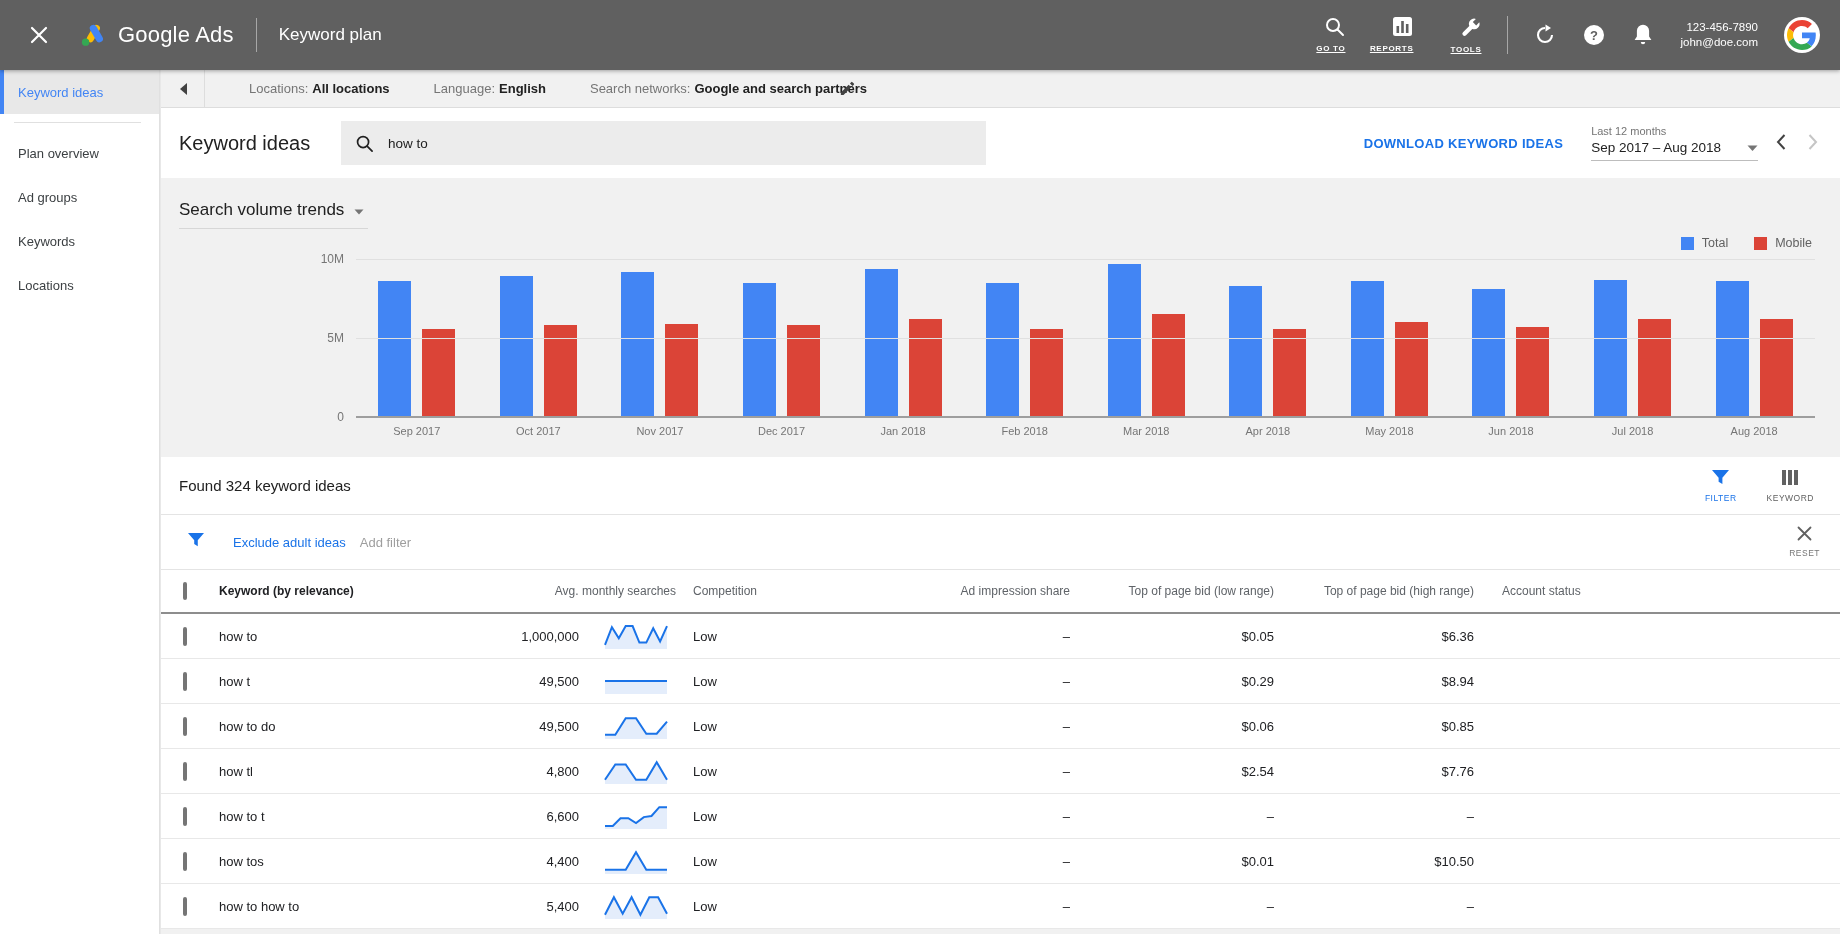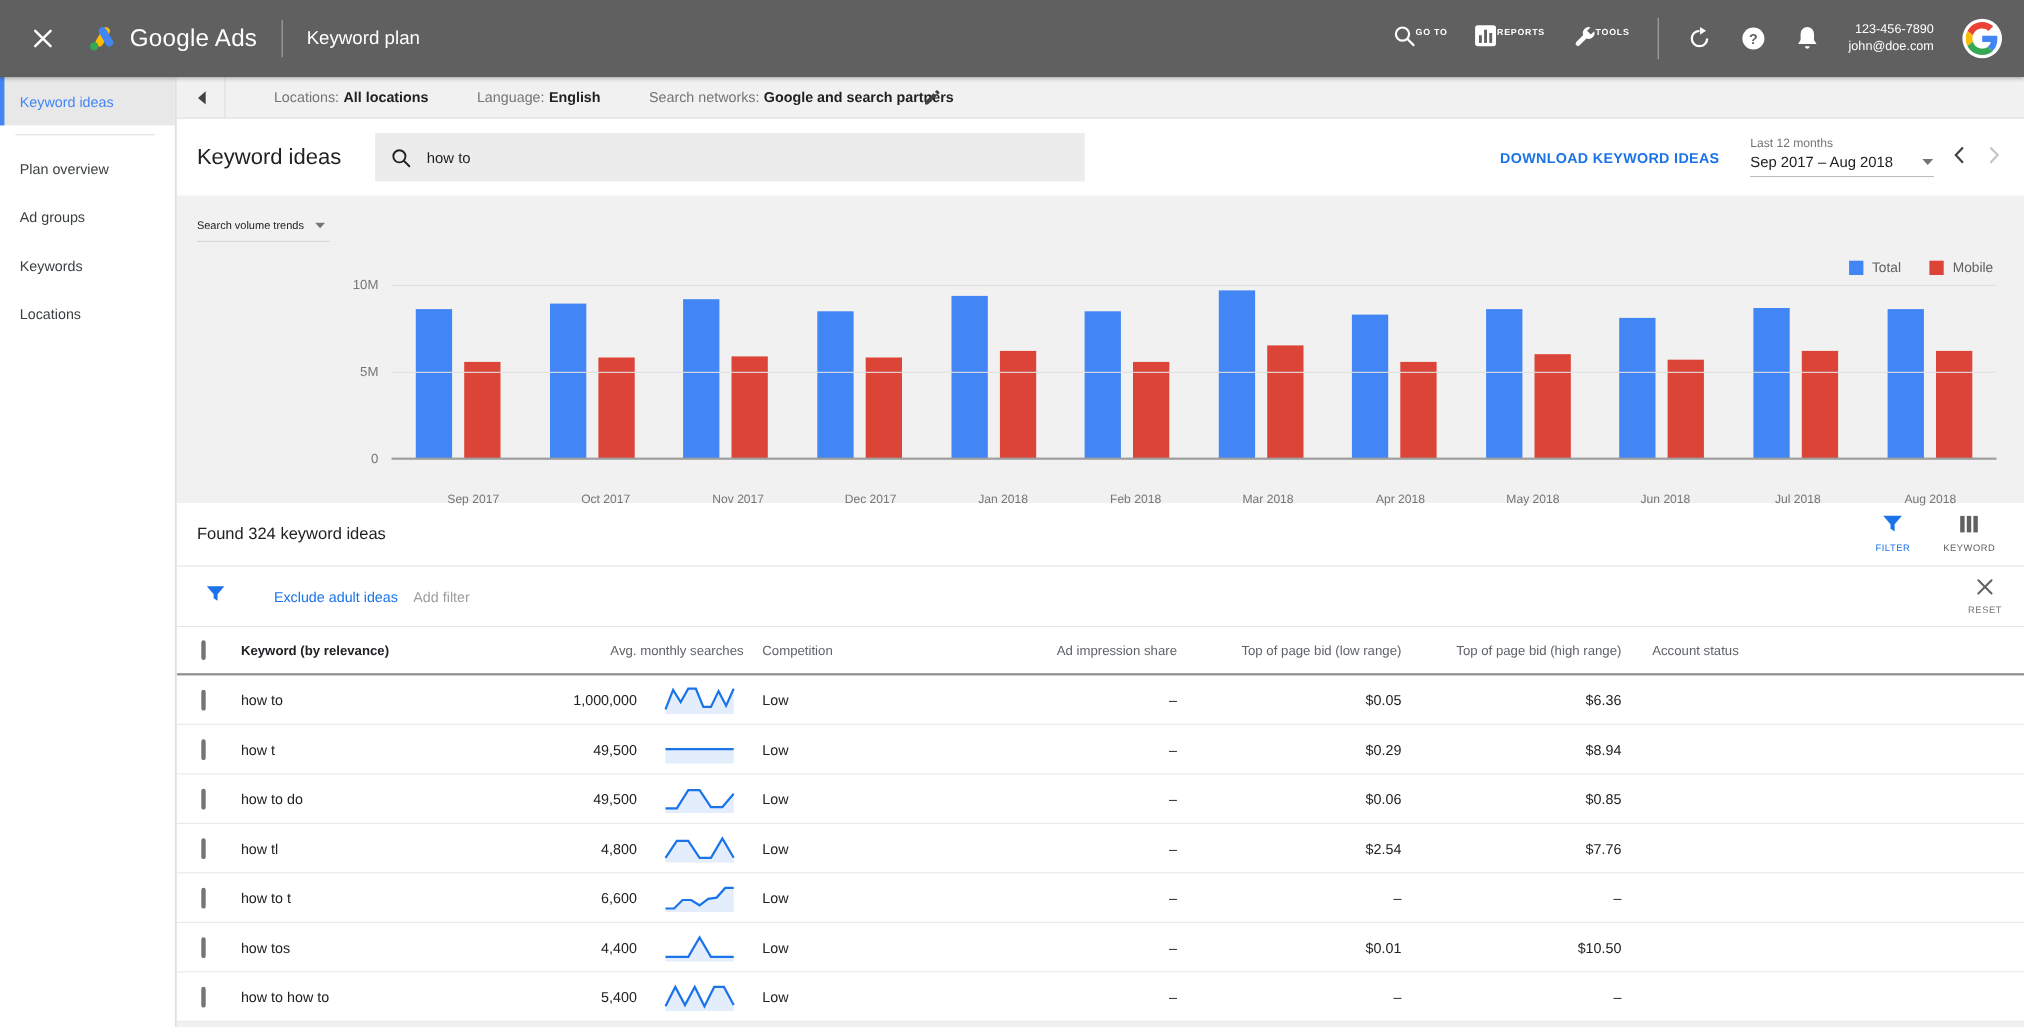--- a/index.html
+++ b/index.html
@@ -9,21 +9,21 @@
   
   .topbar { position:absolute; top:0; left:0; right:0; height:70px; background:#606060;
             display:flex; align-items:center; color:#fff; z-index:10;
             box-shadow:0 1px 4px rgba(0,0,0,.35); padding:0 20px 0 26px; }
   .tb-close { width:26px; height:26px; cursor:pointer; display:flex; align-items:center; justify-content:center; }
   .tb-logo { margin-left:26px; display:flex; align-items:center; }
   .tb-brand { font-size:22px; margin-left:10px; letter-spacing:.2px; font-weight:400; }
   .tb-divider { width:1px; height:34px; background:rgba(255,255,255,.45); margin:0 22px; }
   .tb-title { font-size:17px; font-weight:400; }
   .tb-right { margin-left:auto; display:flex; align-items:center; gap:26px; }
-  .tb-navbtn { display:flex; align-items:flex-start; cursor:pointer; min-width:44px; }
+  .tb-navbtn { display:flex; flex-direction:column; align-items:flex-end; cursor:pointer; min-width:44px;text-decoration:underline; }
   .tb-navbtn .nav-label { font-size:8px; font-weight:bold; letter-spacing:.7px; margin-top:3px; }
   .tb-vsep { width:1px; height:38px; background:rgba(255,255,255,.45); }
   .tb-actionbtn { cursor:pointer; display:flex; align-items:center; }
   .tb-account { text-align:right; font-size:11.5px; line-height:15px; }
   .tb-avatar { width:36px; height:36px; border-radius:50%; background:#fff; display:flex;
                align-items:center; justify-content:center; cursor:pointer; overflow:hidden; }
 
   
   .sidebar { position:absolute; top:70px; left:0; width:160px; bottom:0; background:#fff;
              border-right:1px solid #e0e0e0; }
@@ -60,48 +60,48 @@
   .range-value { font-size:13.5px; color:#212121; }
   .range-caret { margin-left:26px; color:#757575; }
   .range-nav { display:flex; align-items:center; gap:22px; margin-left:18px; }
   .chev { font-size:20px; cursor:pointer; line-height:1; }
   .chev.prev { color:#424242; }
   .chev.next { color:#c5c5c5; }
 
   
   .chart-section { height:279px; position:relative; background:#f1f1f1; }
   .trends-control { position:absolute; top:22px; left:18px; display:inline-flex; align-items:center;
-                    gap:10px; font-size:10px; color:#212121; border-bottom:1px solid #d7d7d7;
+                    gap:10px; font-size:17px; color:#212121; border-bottom:1px solid #d7d7d7;
                     padding:0 4px 8px 0; cursor:pointer; }
   .trends-caret { color:#757575; }
   .legend { position:absolute; top:58px; right:28px; display:flex; gap:26px; font-size:12.5px; color:#616161; }
   .legend-item { display:flex; align-items:center; gap:8px; }
   .legend-swatch { width:13px; height:13px; }
   .plot { position:absolute; left:195px; right:25px; top:81px; height:158px; }
   .gridline { position:absolute; left:0; right:0; height:1px; background:#e0e0e0; }
   .baseline { position:absolute; left:0; right:0; bottom:-1px; height:2px; background:#9e9e9e; }
   .ytick { position:absolute; right:100%; margin-right:12px; transform:translateY(-50%);
            font-size:12px; color:#757575; white-space:nowrap; }
   .bars-row { position:absolute; left:0; right:0; bottom:0; top:0; display:flex; }
   .bar-group { flex:1; display:flex; align-items:flex-end; justify-content:center; gap:11px; }
   .bar { width:33px; }
-  .xlabels { position:absolute; left:209px; right:25px; top:247px; display:flex;margin-top:23px; }
+  .xlabels { position:absolute; left:195px; right:25px; top:247px; display:flex; }
   .xlabel { flex:1; text-align:center; font-size:11px; color:#757575; }
 
   
   .results-card { background:#fff; }
   .found-row { height:58px; display:flex; align-items:center; padding:0 26px 0 18px;
                border-bottom:1px solid #e4e4e4; font-size:15px; color:#212121;gap:18px; }
   .icon-btns { margin-left:auto; display:flex; gap:30px; }
   .icon-btn { display:flex; flex-direction:column; align-items:center; cursor:pointer; }
   .icon-btn .ib-label { font-size:8.5px; letter-spacing:.5px; margin-top:4px; color:#616161; }
   .icon-btn.active .ib-label { color:#1a73e8; }
   .filter-row { height:55px; display:flex; align-items:center; padding:0 20px 0 26px;
                 border-bottom:1px solid #e4e4e4; }
-  .filter-chip { color:#1a73e8; font-size:13px; margin-left:44px; cursor:pointer;text-align:center; }
+  .filter-chip { color:#1a73e8; font-size:13px; margin-left:28px; cursor:pointer;text-align:center; }
   .add-filter { color:#9e9e9e; font-size:13px; margin-left:14px; cursor:text; }
   .reset-btn { margin-left:auto; display:flex; flex-direction:column; align-items:center; cursor:pointer; }
   .reset-btn .ib-label { font-size:8.5px; letter-spacing:.5px; margin-top:3px; color:#757575; }
 
   .tgrid { display:grid; grid-template-columns:48px 260px 110px 114px 140px 245px 204px 200px 1fr;
            align-items:center; }
   .thead { height:44px; border-bottom:2px solid #8d8d8d; font-size:12px; color:#5f6368; }
   .thead .h-keyword { font-weight:bold; color:#202124; }
   .h-right { text-align:right; }
   .h-avg { grid-column:3 / 5; padding-right:17px; }

